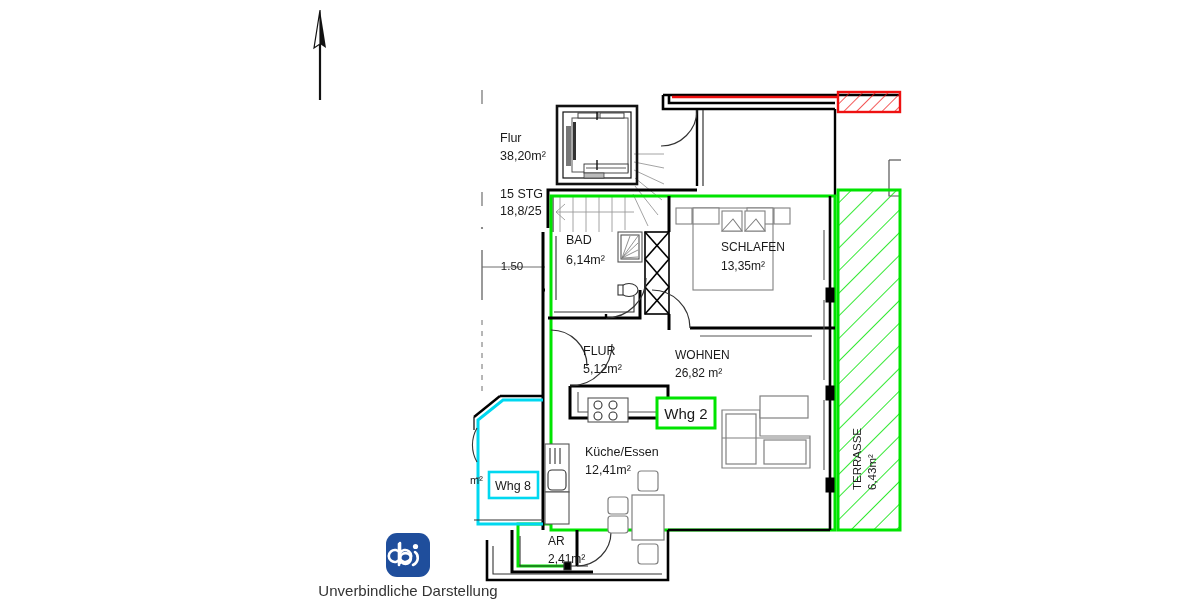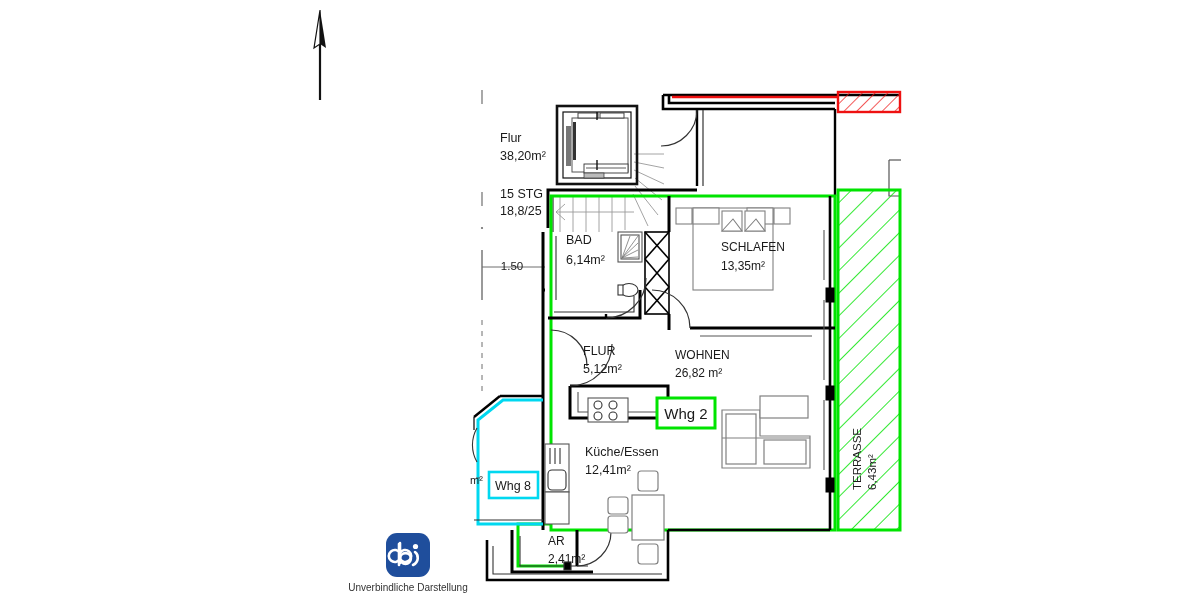--- a/index.html
+++ b/index.html
@@ -41,21 +41,21 @@
     width: 44px;
     height: 44px;
     border-radius: 11px;
     background: #1f4e9c;
     display: block;
     margin: 0 auto;
     position: relative;
   }
   .brand-caption {
     font-family: "Liberation Sans", sans-serif;
-    font-size: 10px;
+    font-size: 15px;
     color: #333333;
     text-align: center;
     margin-top: 5px;
     white-space: nowrap;
   }
 </style>
 </head>
 <body>
 
 <div id="stage">

